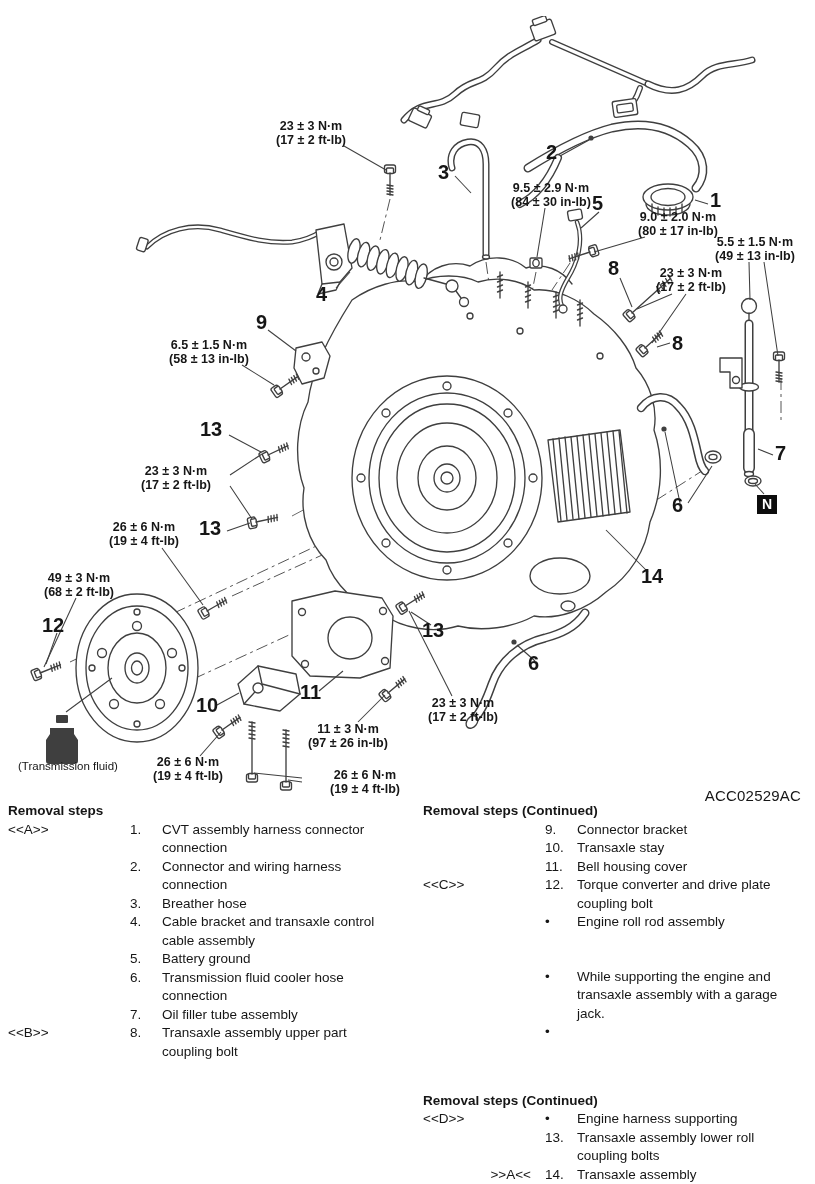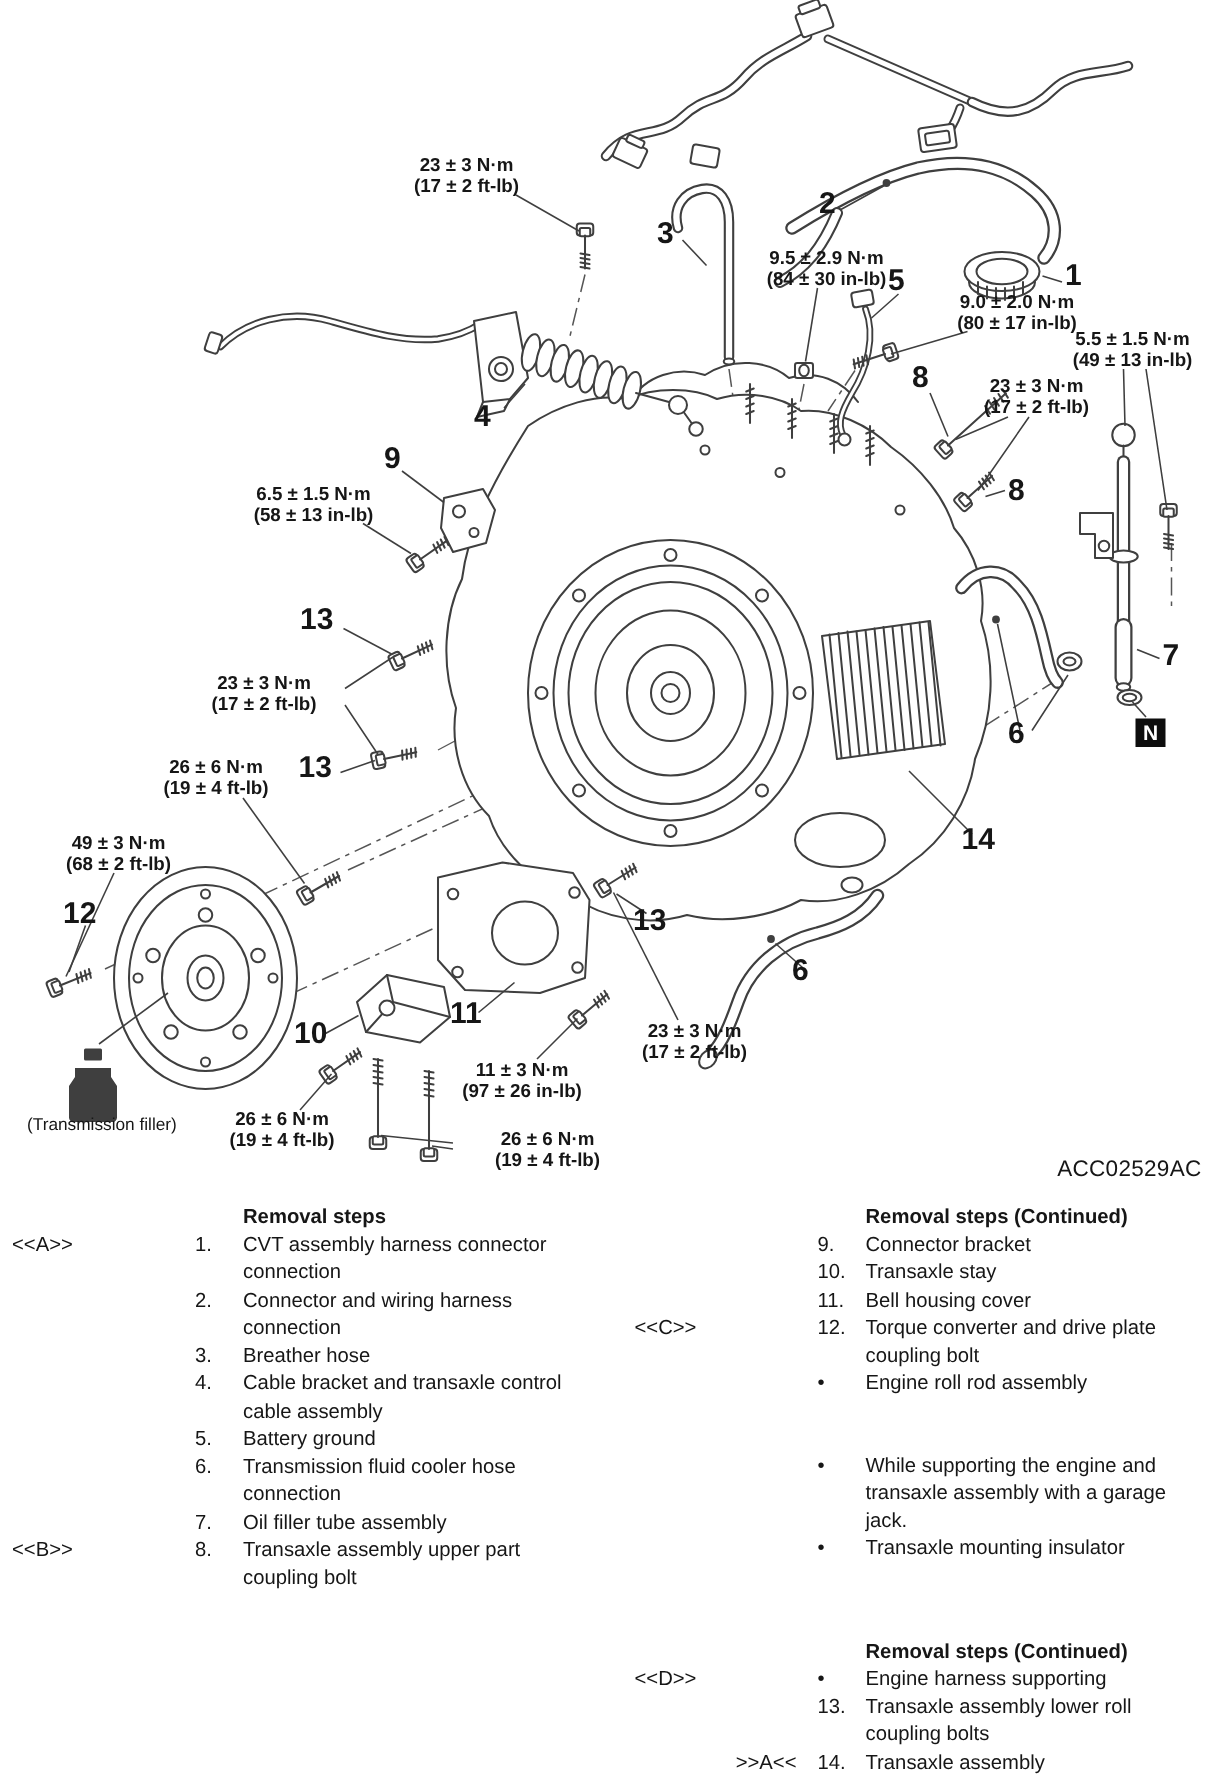--- a/index.html
+++ b/index.html
@@ -1,18 +1,18 @@
 <!DOCTYPE html>
 <html><head>
 <meta charset="utf-8">
 <style>
   html,body{margin:0;padding:0;background:#fff;}
   .page{position:relative;width:815px;height:1184px;background:#fff;overflow:hidden;
         font-family:"Liberation Sans", sans-serif;color:#1b1b1b;}
-  .diagram{position:absolute;left:0;top:0;width:815px;height:795px;}
+  .diagram{position:absolute;left:0;top:16px;width:815px;height:795px;}
   .diagram svg{position:absolute;left:0;top:0;}
   
   .ln{stroke:#3f3f3f;fill:none;stroke-width:1.35;stroke-linecap:round;stroke-linejoin:round;}
   .fw{fill:#fff;}
   .fd{fill:#3f3f3f;}
   .ldr{stroke:#3f3f3f;fill:none;stroke-width:1.05;}
   .dd{stroke:#555;fill:none;stroke-width:1;stroke-dasharray:12 4 3 4;}
   .ax{stroke:#5a5a5a;fill:none;stroke-width:.9;}
   .to{stroke:#3f3f3f;fill:none;stroke-linecap:round;stroke-linejoin:round;}
   .ti{stroke:#fff;fill:none;stroke-linecap:round;stroke-linejoin:round;}
@@ -22,21 +22,21 @@
   .tq span{display:block;}
   .co{position:absolute;font-size:20px;font-weight:bold;color:#161616;line-height:20px;}
   .nbox{position:absolute;width:20px;height:19px;background:#0d0d0d;color:#fff;
         font-weight:bold;font-size:14px;text-align:center;line-height:19px;}
   .fluid{position:absolute;font-size:11.5px;color:#161616;}
   .figcode{position:absolute;font-size:15px;color:#161616;letter-spacing:.2px;}
   
   .steps{position:absolute;font-size:13.5px;line-height:18.5px;color:#161616;}
   .steps-left{left:8px;top:802px;width:402px;}
   .steps-right{left:423px;top:802px;width:390px;}
-  .step-heading{font-weight:bold;margin-left:154px;}
+  .step-heading{font-weight:bold;}
   .step-row{display:grid;grid-template-columns:122px 32px 1fr;}
   .step-marker{white-space:nowrap;}
   .step-marker.r{text-align:right;padding-right:14px;}
   .step-text{white-space:pre-line;}
   .gap-before{margin-top:36px;}
   .section2{margin-top:50px;}
 </style>
 </head>
 <body>
 
@@ -400,21 +400,21 @@
     <div class="co" style="left:42px;top:599px">12</div>
     <div class="co" style="left:196px;top:679px">10</div>
     <div class="co" style="left:300px;top:666px">11</div>
     <div class="co" style="left:422px;top:604px">13</div>
     <div class="co" style="left:672px;top:479px">6</div>
     <div class="co" style="left:528px;top:637px">6</div>
     <div class="co" style="left:775px;top:427px">7</div>
     <div class="co" style="left:641px;top:550px">14</div>
 
     <div class="nbox" style="left:757px;top:479px">N</div>
-    <div class="fluid" style="left:18px;top:744px">(Transmission filler)</div>
+    <div class="fluid" style="left:18px;top:744px">(Transmission fluid)</div>
     <div class="figcode" style="right:14px;top:771px">ACC02529AC</div>
   </div>
 
   <div class="steps steps-left">
     <div class="step-heading">Removal steps</div>
     <div class="step-row">
       <span class="step-marker">&lt;&lt;A&gt;&gt;</span>
       <span class="step-num">1.</span>
       <span class="step-text">CVT assembly harness connector
 connection</span>
@@ -491,21 +491,20 @@
     <div class="step-row gap-before">
       <span class="step-marker"></span>
       <span class="step-num">•</span>
       <span class="step-text">While supporting the engine and
 transaxle assembly with a garage
 jack.</span>
       </div>
     <div class="step-row">
       <span class="step-marker"></span>
       <span class="step-num">•</span>
-      <span class="step-text">Transaxle mounting insulator</span>
       </div>
 
     <div class="section2">
       <div class="step-heading">Removal steps (Continued)</div>
       <div class="step-row">
         <span class="step-marker">&lt;&lt;D&gt;&gt;</span>
         <span class="step-num">•</span>
         <span class="step-text">Engine harness supporting</span>
         </div>
       <div class="step-row">

